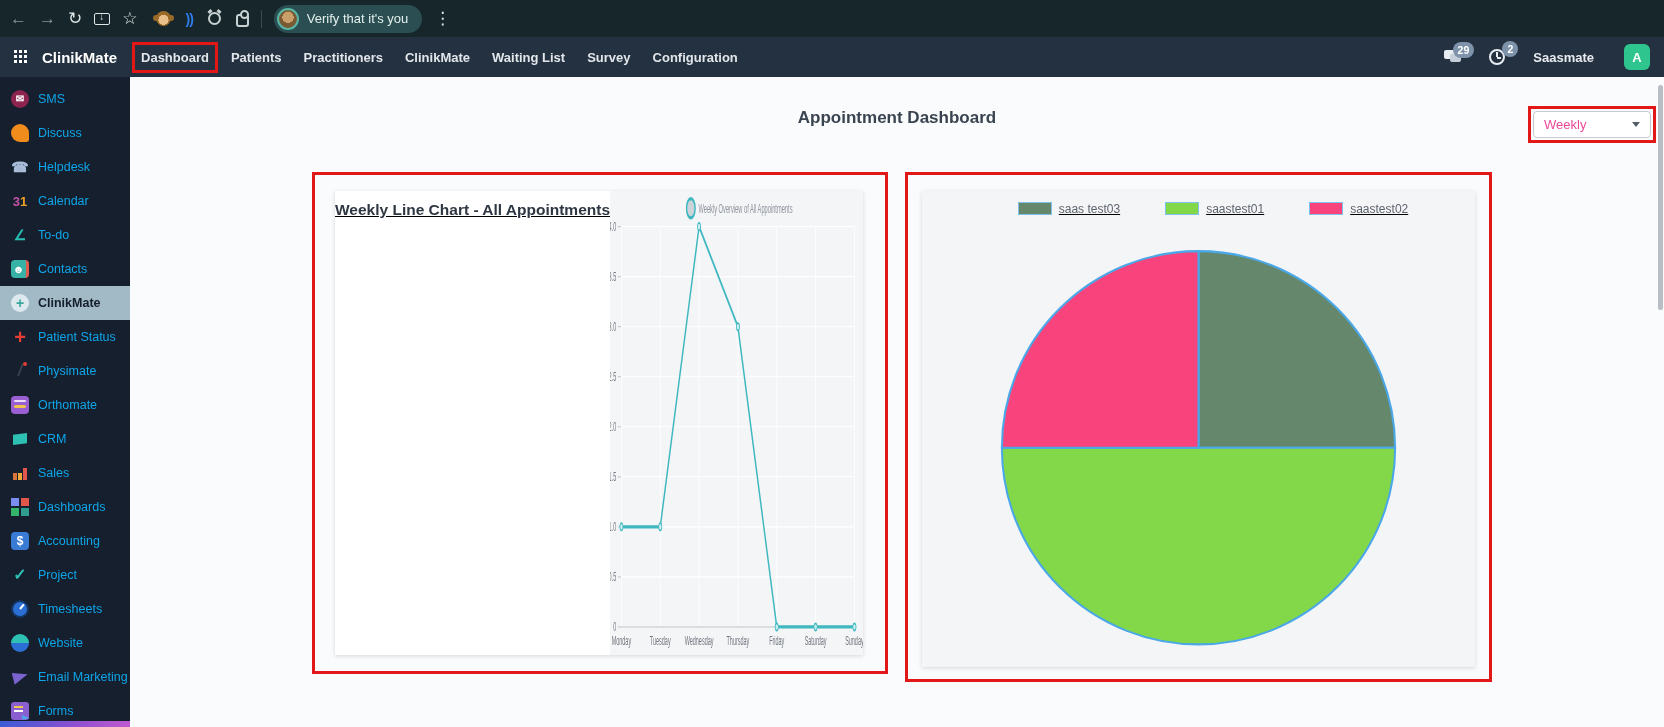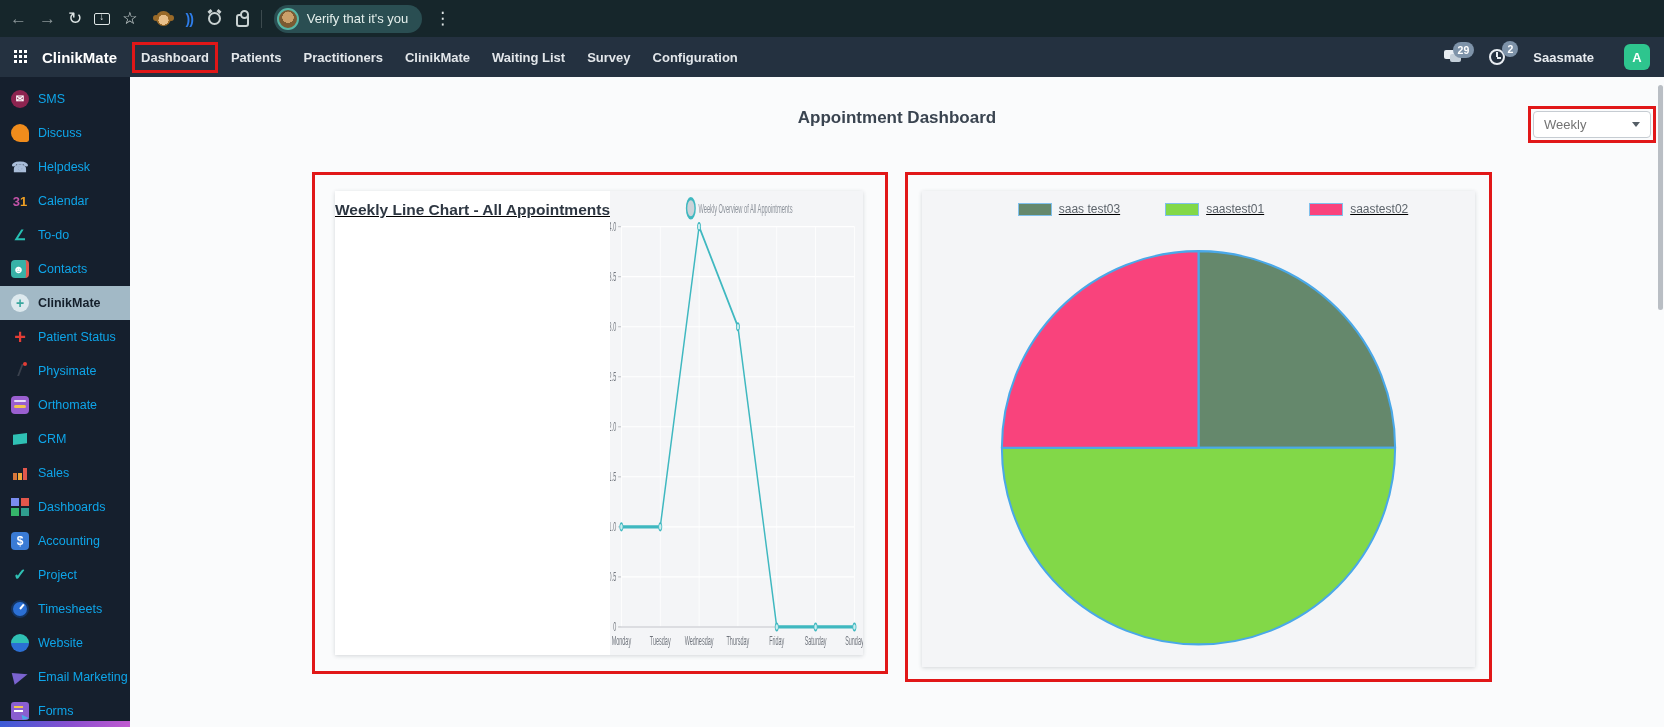--- a/index.html
+++ b/index.html
@@ -110,36 +110,36 @@
   .ic-forms::before { content:""; position:absolute; left:3px; top:4px; right:6px; height:2px; background:#f3c64b; box-shadow:0 4px 0 #fff; }
   .ic-forms::after { content:""; position:absolute; right:0px; bottom:1px; width:0; height:0;
     border-top:5px solid transparent; border-left:7px solid #4aa9e8; transform:rotate(-12deg); }
 
   
   .main { position:absolute; left:130px; top:77px; right:0; bottom:0; background:#fafbfc; }
   .page-title { position:absolute; top:31px; left:0; right:0; text-align:center;
     font-size:17px; font-weight:bold; color:#3a4450; }
   .period-box { position:absolute; top:29px; right:8px; border:3px solid #e11718; padding:2px; background:#fafbfc; }
   .select { width:118px; height:27px; background:#fff; border:1px solid #c6ccd2; border-radius:4px;
-    display:flex; align-items:center; justify-content:space-between; padding:0 10px; font-size:13px; color:#737373; cursor:default; }
+    display:flex; align-items:center; justify-content:space-between; padding:0 10px; font-size:13px; color:#ec4899; cursor:default; }
   .caret { width:0; height:0; border-left:4.5px solid transparent; border-right:4.5px solid transparent; border-top:5px solid #555e66; }
   .scroll-thumb { position:absolute; right:1px; top:8px; width:5px; height:225px; background:#b9bec4; border-radius:3px; }
 
   .redbox { position:absolute; border:3px solid #e11718; }
   .redbox.line-box { left:182px; top:95px; width:576px; height:502px; }
   .redbox.pie-box  { left:775px; top:95px; width:587px; height:510px; }
   .card { position:absolute; background:#fff; box-shadow:0 1px 4px rgba(40,50,60,.18); display:flex; flex-direction:row;text-decoration:underline; }
   .line-box .card { left:20px; right:22px; top:16px; bottom:16px; }
   .pie-box  .card { left:14px; right:14px; top:16px; bottom:12px; }
   .card-title { padding:10px 0 6px; text-align:center; font-weight:bold; font-size:15.5px; color:#2e3742; }
   .chart-region { flex:1; background:#f4f5f7; overflow:hidden; display:flex; flex-direction:column; }
   .chart-region svg { display:block; width:100%; height:100%; }
   svg text { font-family:"Liberation Sans", sans-serif; }
   .pie-legend { height:30px; display:flex; align-items:center; justify-content:center; gap:16px; padding-top:8px; }
-  .pl-item { display:flex; align-items:center; gap:7px; font-size:12px; color:#5d646b;margin-left:29px; }
+  .pl-item { display:flex; align-items:flex-start; gap:7px; font-size:12px; color:#5d646b;margin-left:29px; }
   .swatch { width:34px; height:13px; border:1px solid #7fc0ec; display:inline-block; }
 </style>
 </head>
 <body>
 
 <div class="screen">
 
   <div class="browser-bar">
     <span class="bicon">←</span>
     <span class="bicon">→</span>

